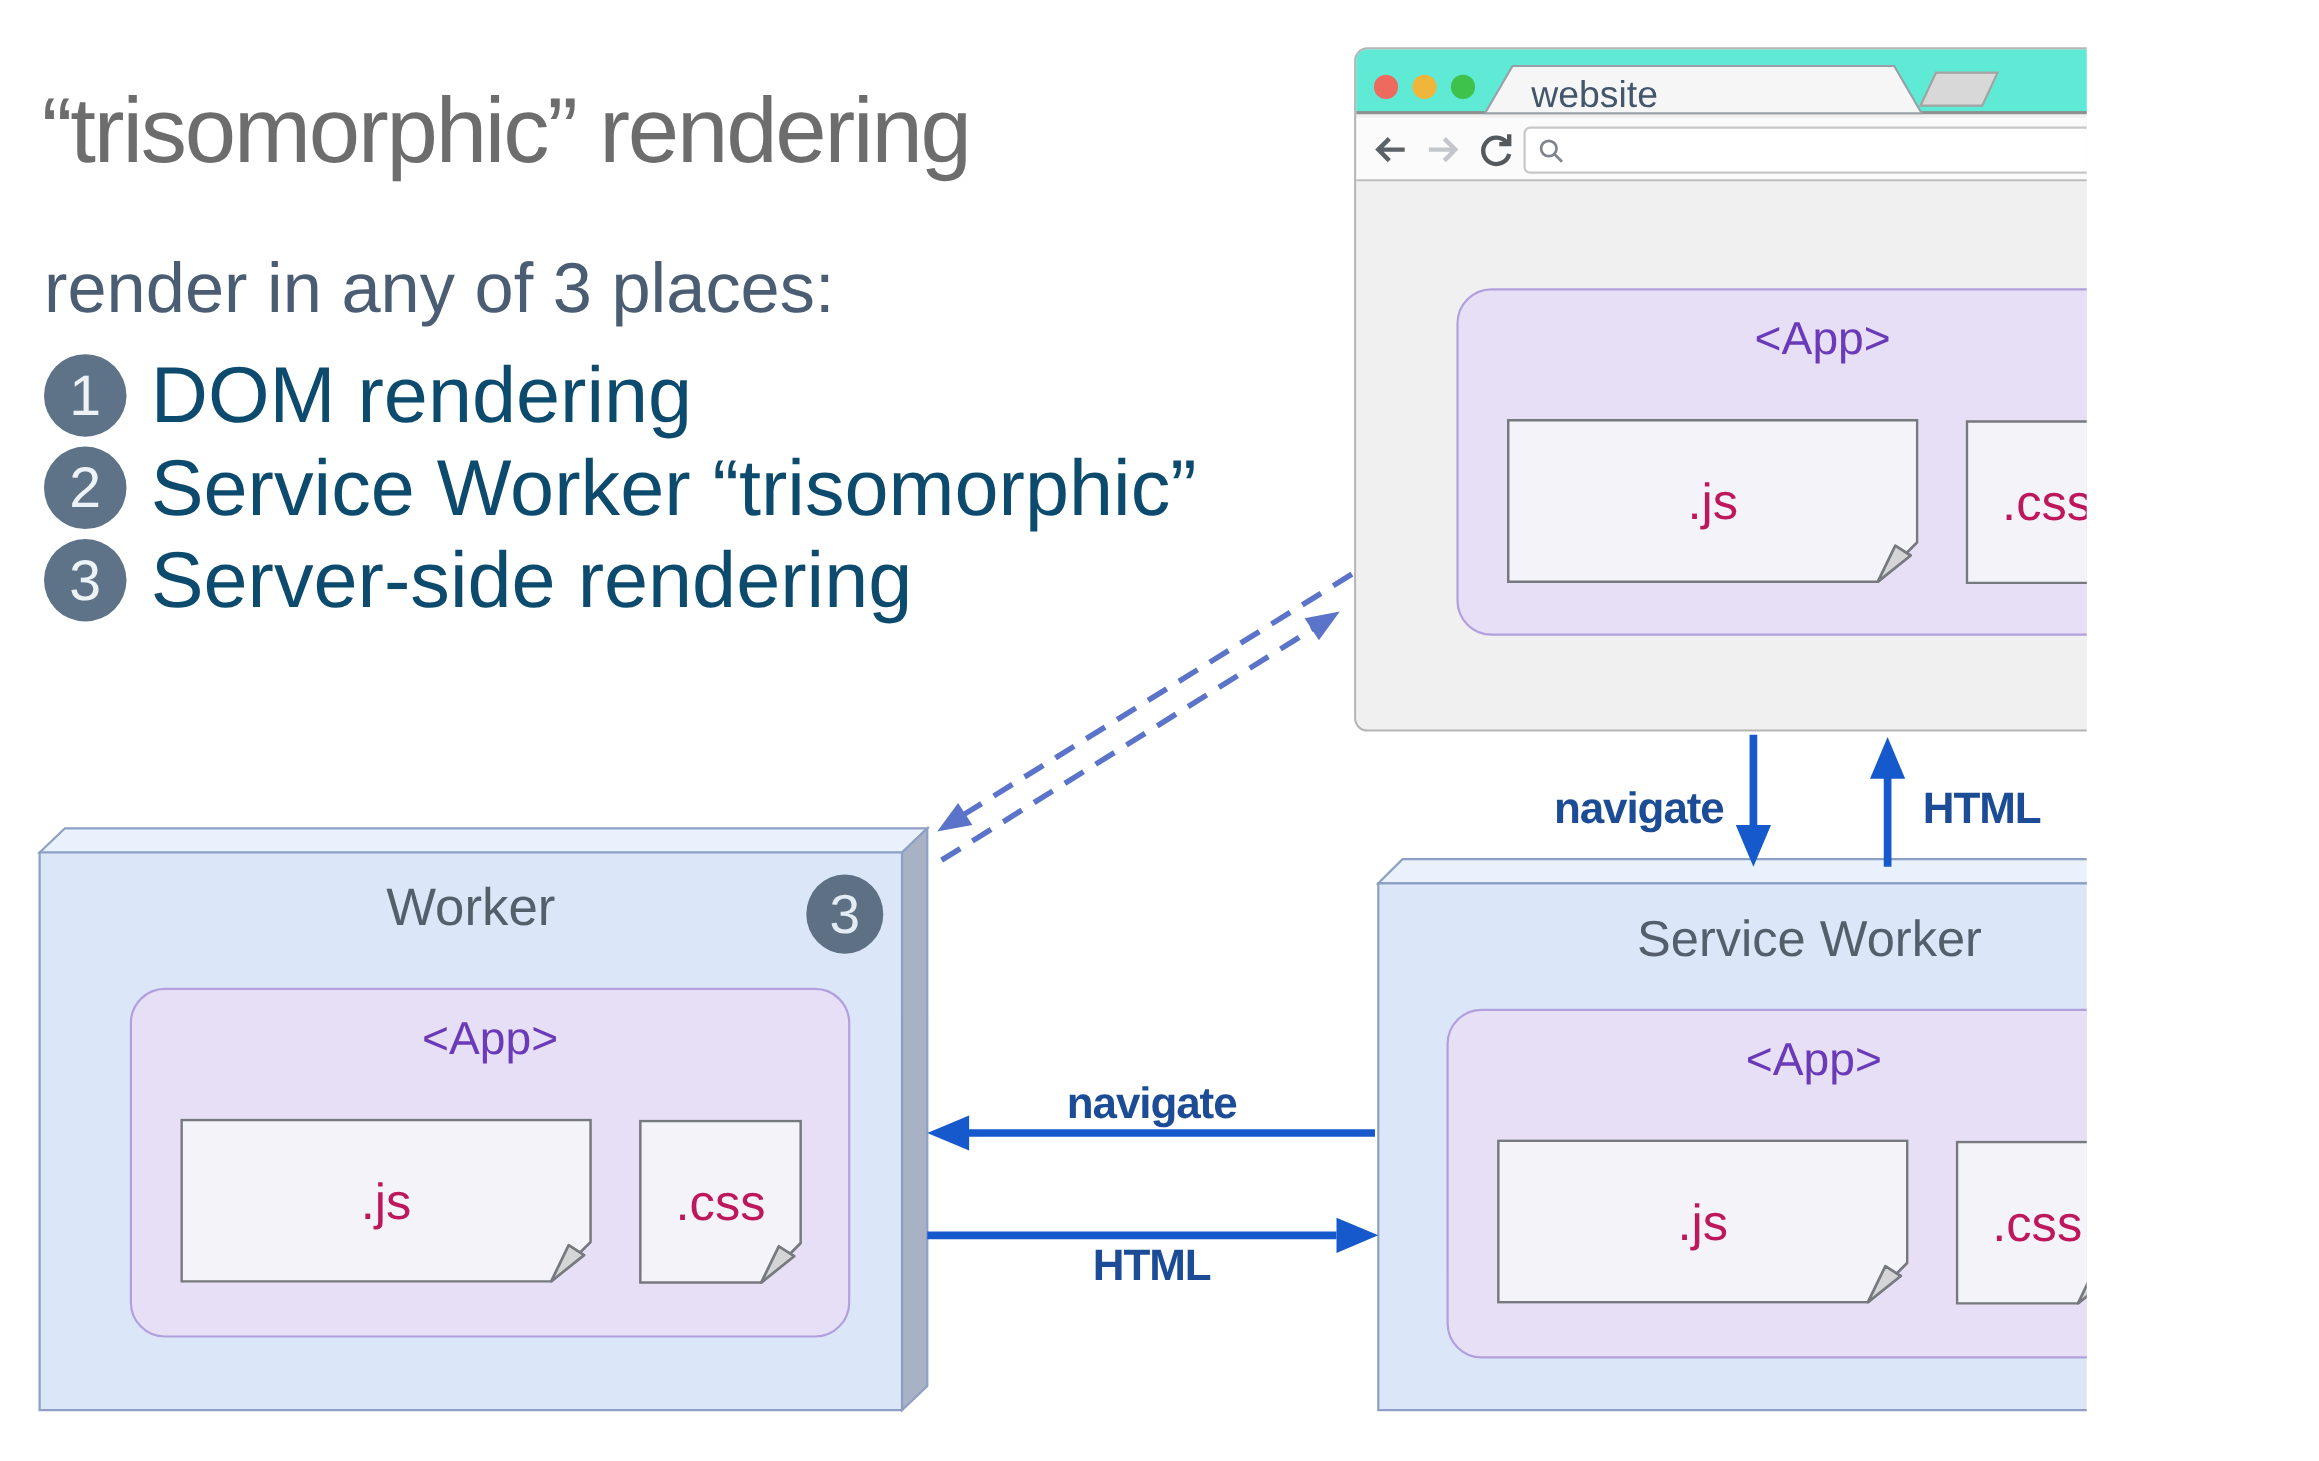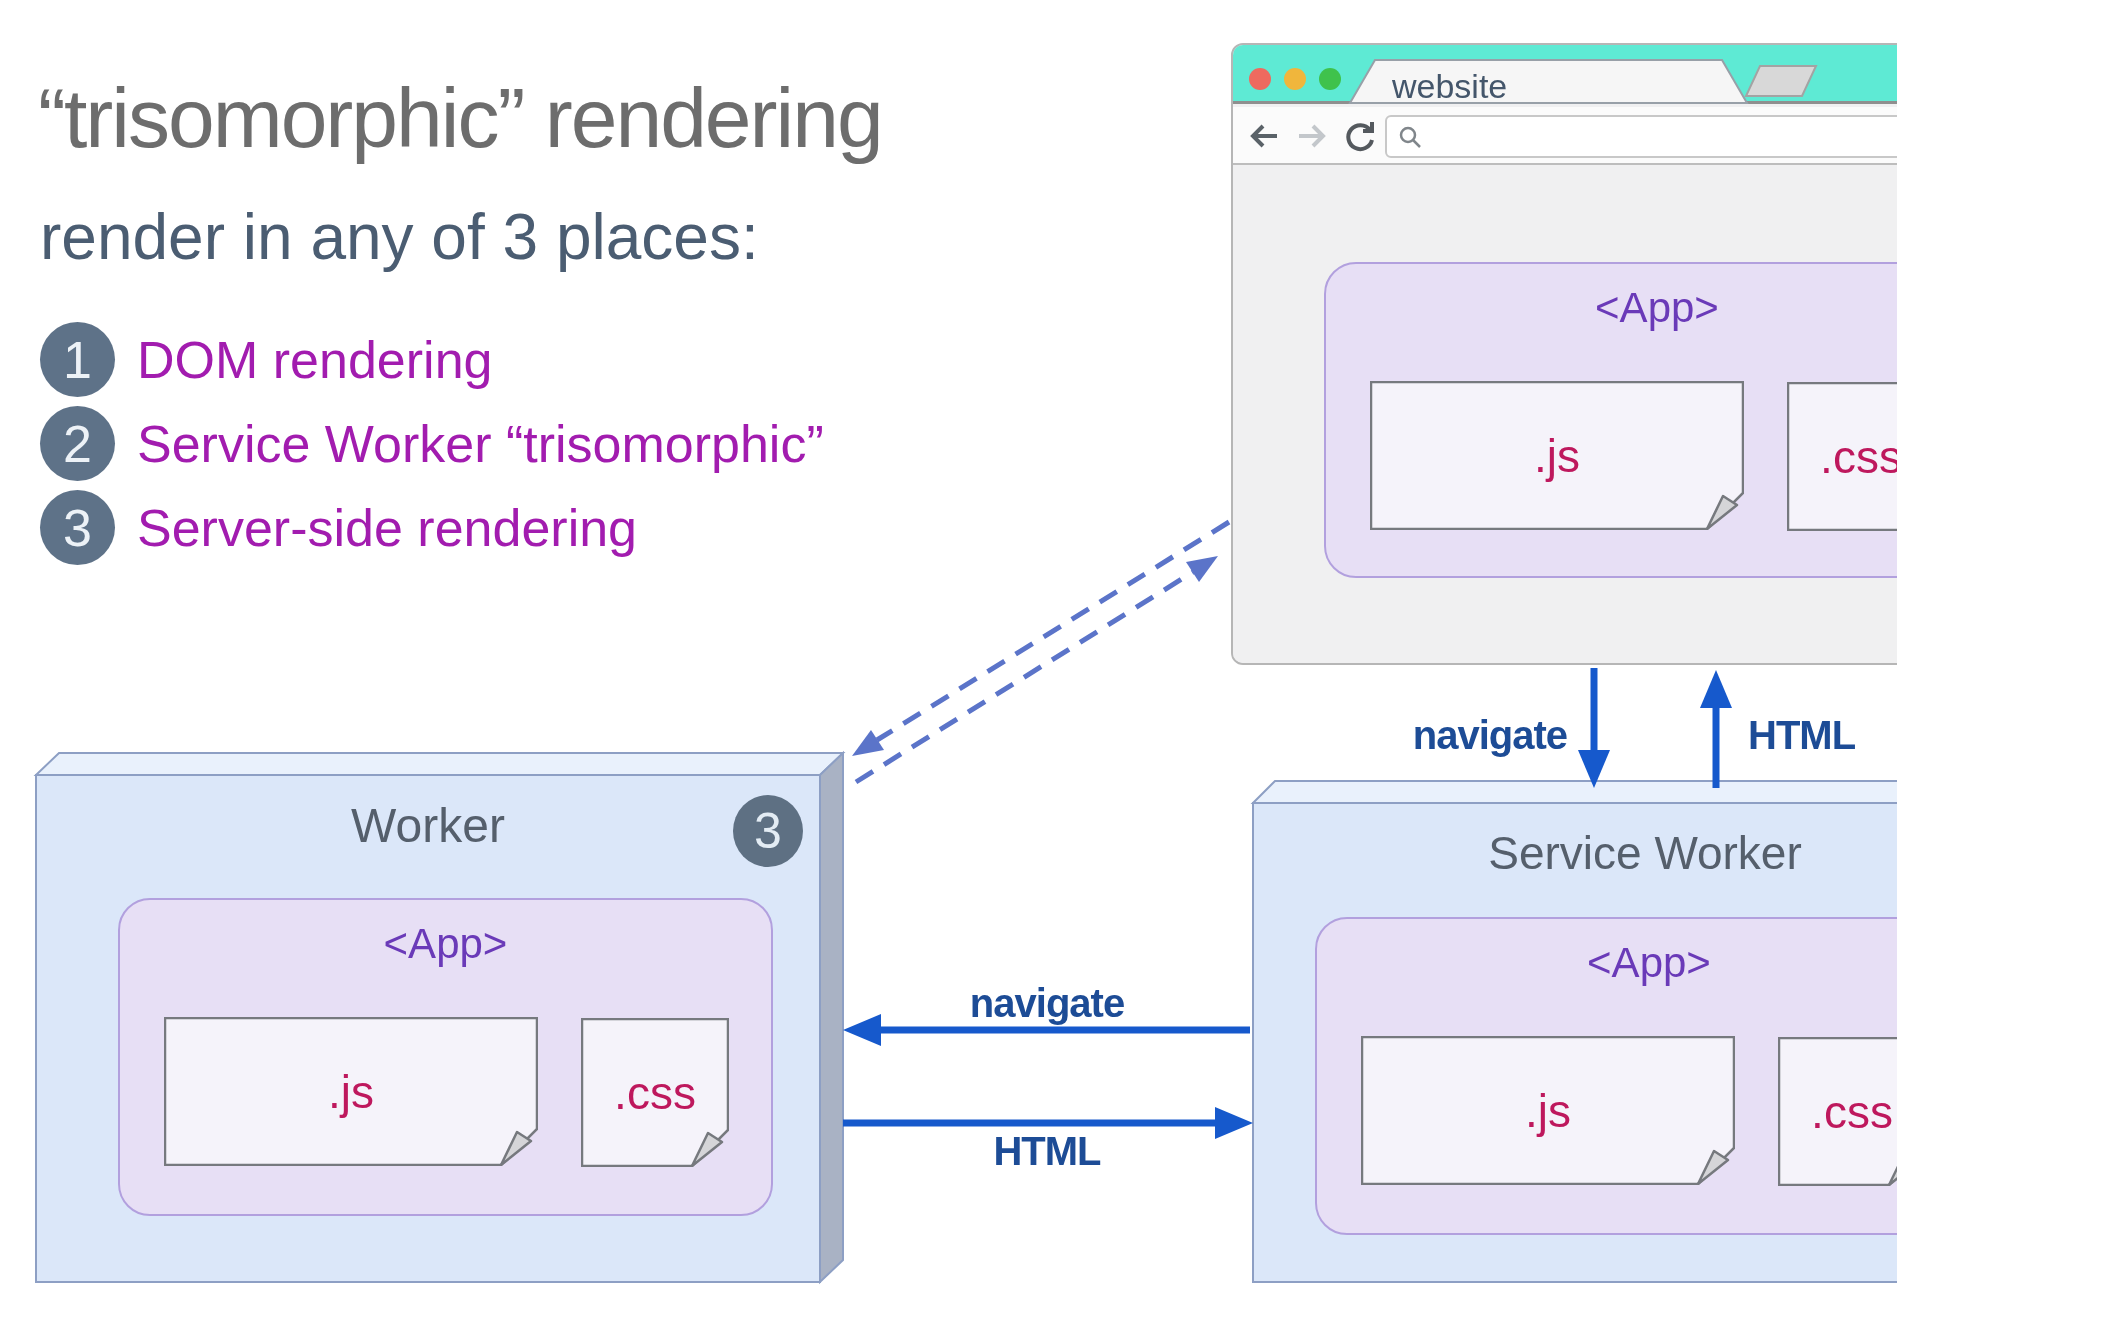--- a/index.html
+++ b/index.html
@@ -2,26 +2,26 @@
 <html><head>
 <meta charset="utf-8">
 <style>
   * { margin:0; padding:0; box-sizing:border-box; }
   html,body { width:2108px; height:1328px; background:#fff; font-family:"Liberation Sans", sans-serif; }
   #canvas { position:relative; width:1897px; height:1328px; overflow:hidden; background:#fff;padding-left:25px; }
   .abs { position:absolute; }
 
   
   .title { left:38px; top:70px; font-size:84px; color:#6d6d6d; letter-spacing:-2px; white-space:nowrap; }
-  .subtitle { left:40px; top:200px; font-size:64px; color:#4b5d72; white-space:nowrap;text-align:center; }
+  .subtitle { left:40px; top:225px; font-size:64px; color:#4b5d72; white-space:nowrap;text-align:center; }
   .legend-row { left:40px; display:flex; align-items:center; gap:22px; height:75px; }
   .lr1 { top:322px; } .lr2 { top:406px; } .lr3 { top:490px; }
   .lnum { width:75px; height:75px; border-radius:50%; background:#5e7288; color:#edf2f7;
           display:flex; align-items:center; justify-content:center; font-size:52px; font-weight:300; flex:0 0 75px; }
-  .llabel { font-size:52px; color:#a21caf; white-space:nowrap; }
+  .llabel { font-size:72px; color:#0c4a6e; white-space:nowrap; }
 
   
   .bwin { left:1231px; top:43px; width:846px; height:622px; background:#f0f0f1;
           border:2px solid #b6b6b6; border-radius:12px; }
   .tabstrip { position:absolute; left:0; top:0; width:100%; height:59px; background:#5eead4;
               border-bottom:3px solid #8f8f8f; border-radius:10px 10px 0 0; }
   .dot { position:absolute; width:22px; height:22px; border-radius:50%; top:23px; }
   .dot.r { left:16px; background:#ee6a5f; }
   .dot.y { left:51px; background:#f0b63c; }
   .dot.g { left:86px; background:#3fc24c; }

